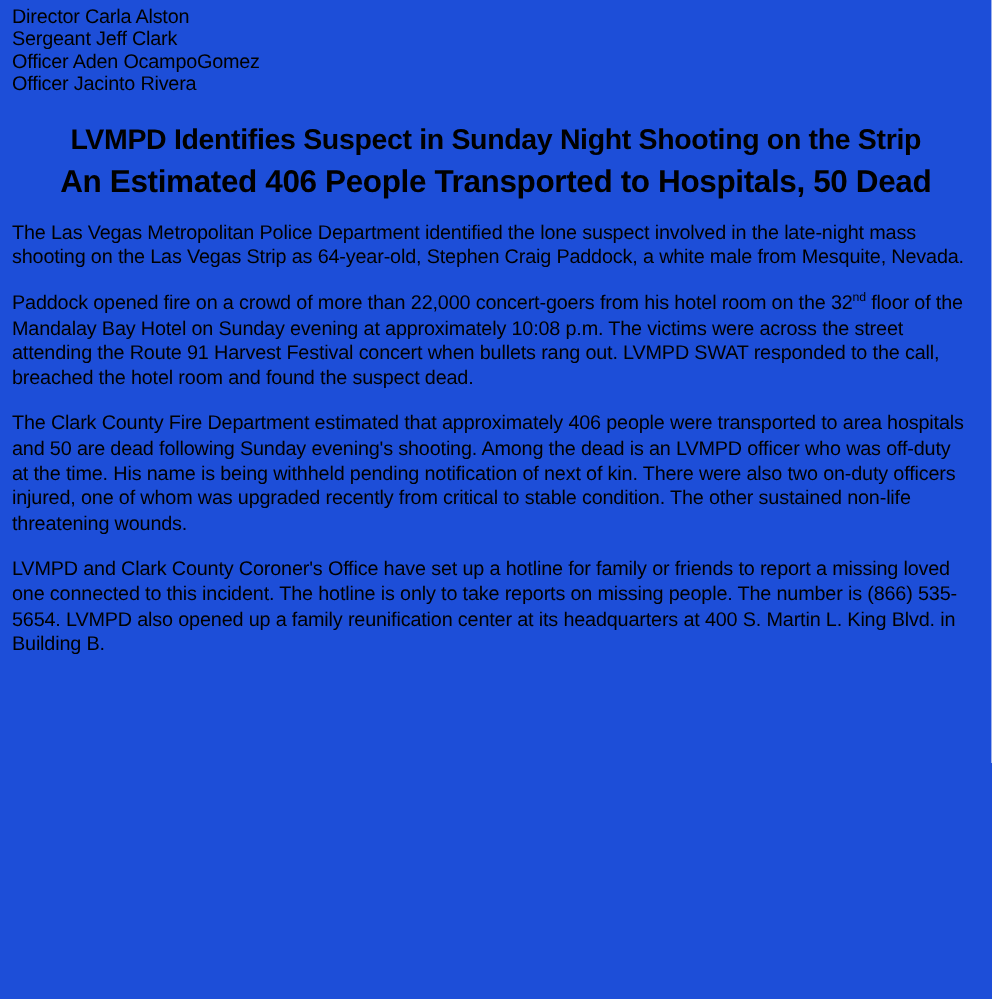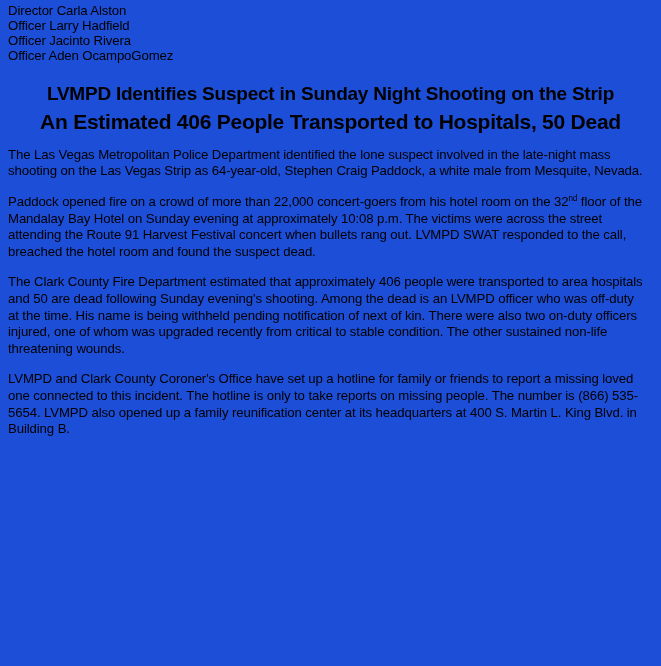--- a/index.html
+++ b/index.html
@@ -79,23 +79,23 @@
     line-height: 0;
   }
 </style>
 </head>
 <body>
 
 <div class="page">
 
   <div class="contact-list">
     <div class="contact-line">Director Carla Alston</div>
-    <div class="contact-line">Officer Larry Hadfield</div>
+    <div class="contact-line">Sergeant Jeff Clark</div>
+    <div class="contact-line">Officer Aden OcampoGomez</div>
     <div class="contact-line">Officer Jacinto Rivera</div>
-    <div class="contact-line">Officer Aden OcampoGomez</div>
   </div>
 
   <div class="headline-block">
     <div class="headline">LVMPD Identifies Suspect in Sunday Night Shooting on the Strip</div>
     <div class="subheadline">An Estimated 406 People Transported to Hospitals, 50 Dead</div>
   </div>
 
   <div class="body-copy">
 
     <p>The Las Vegas Metropolitan Police Department identified the lone suspect involved in the late-night mass shooting on the Las Vegas Strip as 64-year-old, Stephen Craig Paddock, a white male from Mesquite, Nevada.</p>

